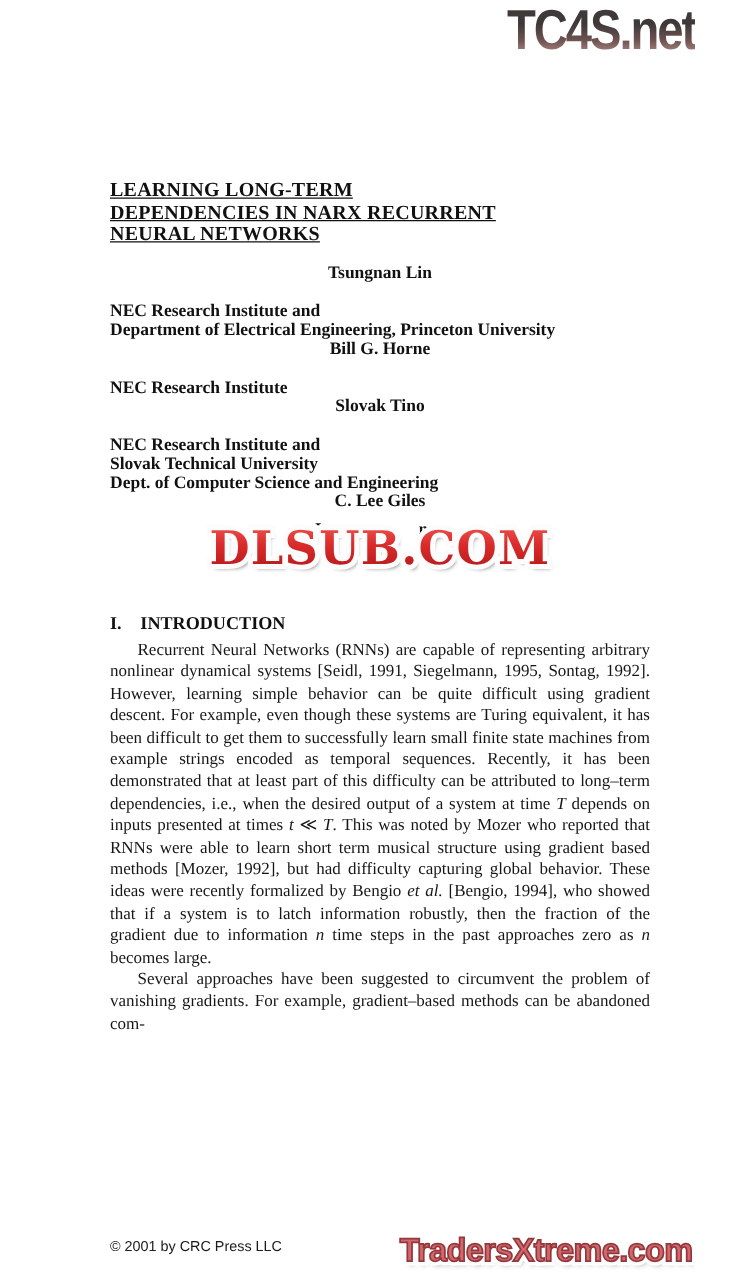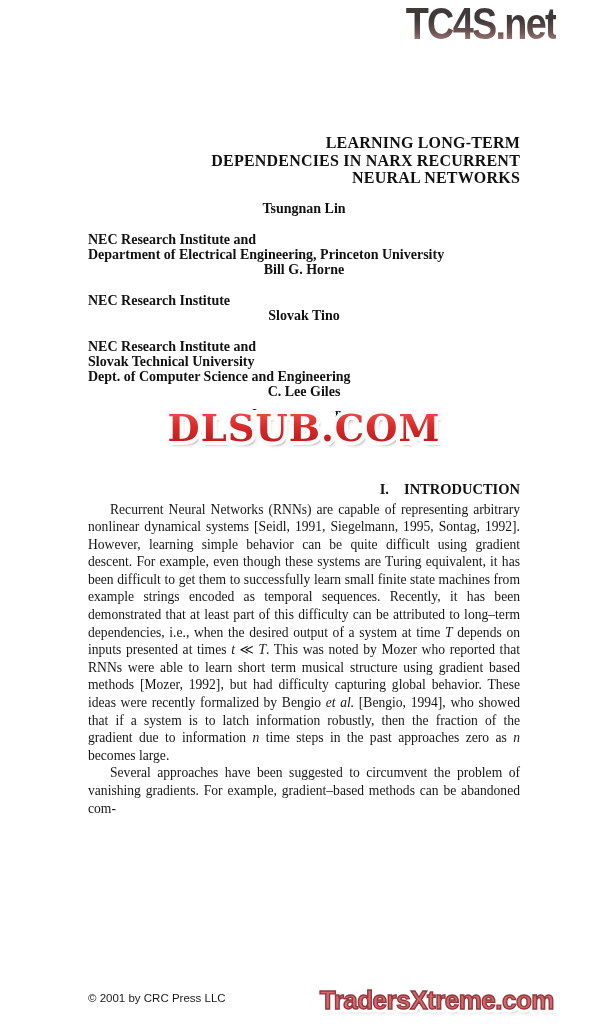--- a/index.html
+++ b/index.html
@@ -3,21 +3,21 @@
 <meta charset="utf-8">
 <style>
   html,body{margin:0;padding:0;background:#ffffff;}
   .page{
     position:relative;width:556px;height:1024px;background:#ffffff;
     overflow:hidden;font-family:"Liberation Serif",serif;color:#111111;
   }
   .content{width:432px;margin-left:88px;padding-top:129px;}
 
   .chapter{text-align:center;font-weight:bold;font-size:17px;line-height:20px;}
-  .title{margin-top:5px;text-align:right;font-weight:bold;font-size:16px;line-height:17.5px;letter-spacing:0.2px;}
+  .title{margin-top:15px;text-align:left;font-weight:bold;font-size:16px;line-height:17.5px;letter-spacing:0.2px;text-decoration:underline;}
   .author-name{text-align:center;font-weight:bold;font-size:14px;line-height:15px;}
   .author-name.first{margin-top:14px;}
   .affil{text-align:left;font-weight:bold;font-size:14px;line-height:15px;margin-top:16px;}
 
   
   .logo-wrap{position:relative;height:54px;margin-top:4px;}
   .frag{position:absolute;font-weight:bold;font-size:13px;z-index:0;color:#111;}
   .frag1{left:164px;top:2px;}
   .frag2{left:247px;top:2px;}
   .wm-mid{
@@ -29,21 +29,21 @@
     -webkit-text-stroke:8px #fcfcfc;color:#fcfcfc;
     text-shadow:3px 4px 3px rgba(125,125,125,0.75), 0 0 2px #c4c4c4;
   }
   .dlsub-front{
     position:absolute;left:0;top:0;
     background:linear-gradient(to bottom,#f2605a 0%,#da2b2b 45%,#ae1516 100%);
     -webkit-background-clip:text;background-clip:text;
     color:#cc2025;-webkit-text-fill-color:transparent;
   }
 
-  .section-heading{text-align:right;font-weight:bold;font-size:14.5px;line-height:16px;margin-top:24px;}
+  .section-heading{text-align:left;font-weight:bold;font-size:14.5px;line-height:16px;margin-top:24px;}
   .sec-num{margin-right:15px;}
 
   .body-para{margin:0;text-align:justify;font-size:13.6px;line-height:17.6px;text-indent:22px;color:#161616;}
   .body-para.p1{margin-top:4px;}
   .it{font-style:italic;}
 
   .footer{
     position:absolute;left:88px;top:992px;
     font-family:"Liberation Sans",sans-serif;font-size:11.5px;color:#1a1a1a;
   }

